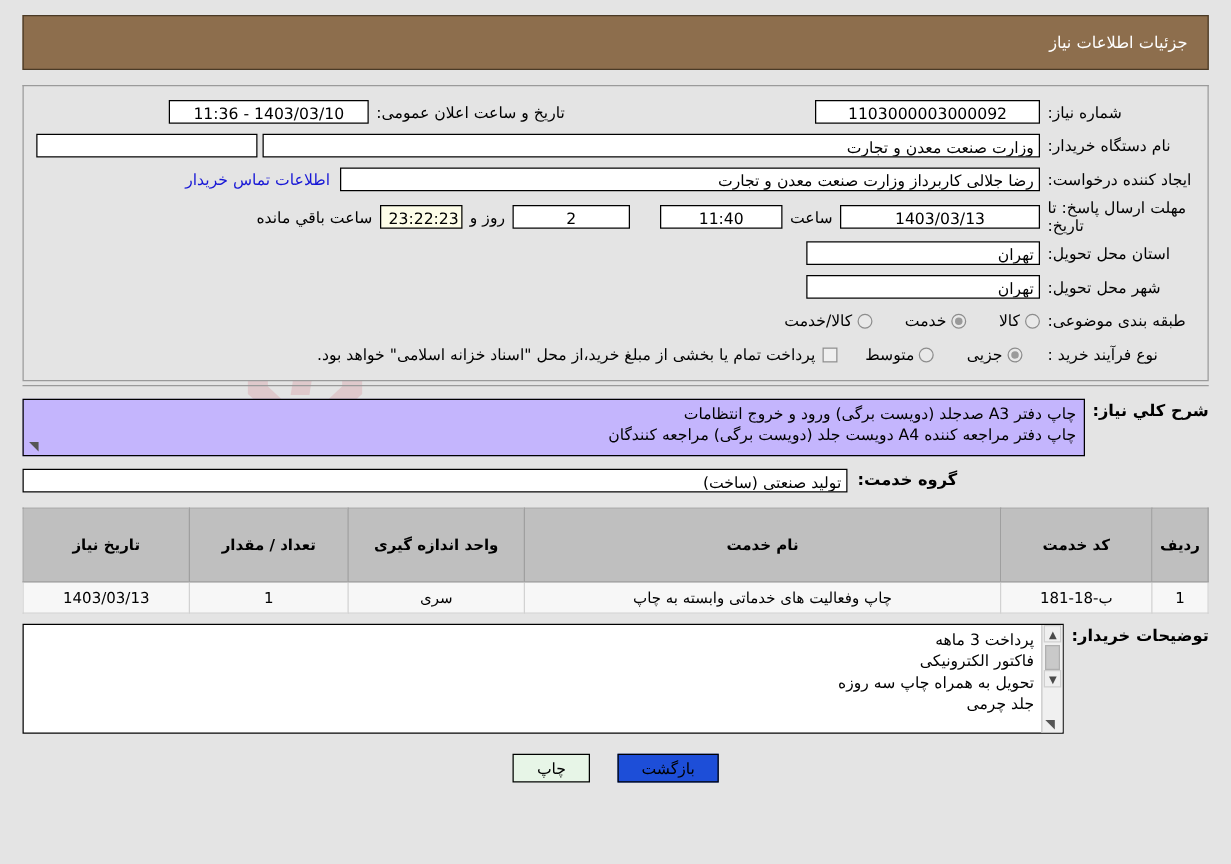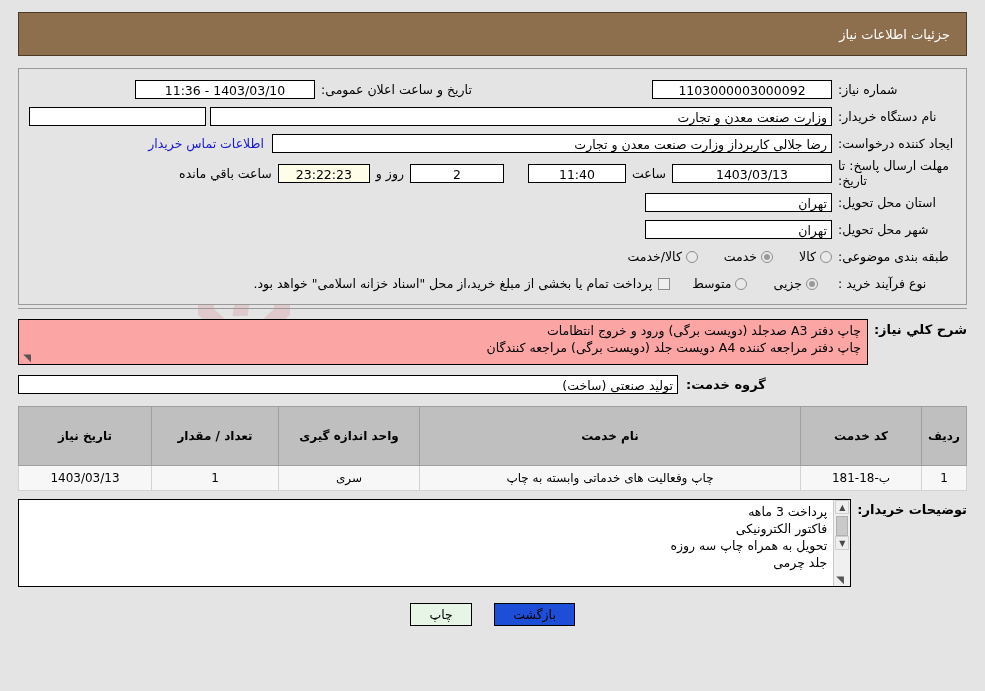--- a/index.html
+++ b/index.html
@@ -215,21 +215,21 @@
   .desc-label {
     font-size: 13px;
     font-weight: bold;
     padding-left: 6px;
     padding-top: 3px;
     white-space: nowrap;
   }
   .desc-box {
     flex: 1;
     border: 1px solid #000;
-    background: #fca5a5;
+    background: #c4b5fd;
     min-height: 40px;
     font-size: 12.5px;
     line-height: 17px;
     padding: 2px 6px 8px 6px;
     box-sizing: border-box;
     text-align: right;
     position: relative;
   }
   .resize-grip {
     position: absolute;
@@ -398,21 +398,21 @@
       <div class="title">جزئیات اطلاعات نیاز</div>
     </div>
 
     <div class="panel">
 
       <div class="row">
         <div class="lbl lbl-w">شماره نیاز:</div>
         <div class="fld num" style="width:180px">1103000003000092</div>
         <div style="flex:1"></div>
         <div class="lbl">تاریخ و ساعت اعلان عمومی:</div>
-        <div class="fld num" style="width:180px">11:36 - 1403/03/10</div>
+        <div class="fld num" style="width:160px">11:36 - 1403/03/10</div>
         <div style="width:106px"></div>
       </div>
 
       <div class="row">
         <div class="lbl lbl-w">نام دستگاه خریدار:</div>
         <div class="fld right" style="width:628px">وزارت صنعت معدن و تجارت</div>
         <div class="fld right" style="width:178px;margin-right:4px"></div>
       </div>
 
       <div class="row">
@@ -422,21 +422,21 @@
       </div>
 
       <div class="row">
         <div class="lbl lbl-w" style="line-height:15px;white-space:normal;text-align:left">مهلت ارسال پاسخ: تا تاریخ:</div>
         <div class="fld num" style="width:160px">1403/03/13</div>
         <div class="small-label">ساعت</div>
         <div class="fld num" style="width:98px">11:40</div>
         <div style="width:24px"></div>
         <div class="fld num" style="width:94px">2</div>
         <div class="small-label">روز و</div>
-        <div class="timer" style="width:92px">23:22:23</div>
+        <div class="timer" style="width:66px">23:22:23</div>
         <div class="small-label">ساعت باقي مانده</div>
       </div>
 
       <div class="row">
         <div class="lbl lbl-w">استان محل تحویل:</div>
         <div class="fld right" style="width:187px">تهران</div>
       </div>
 
       <div class="row">
         <div class="lbl lbl-w">شهر محل تحویل:</div>

